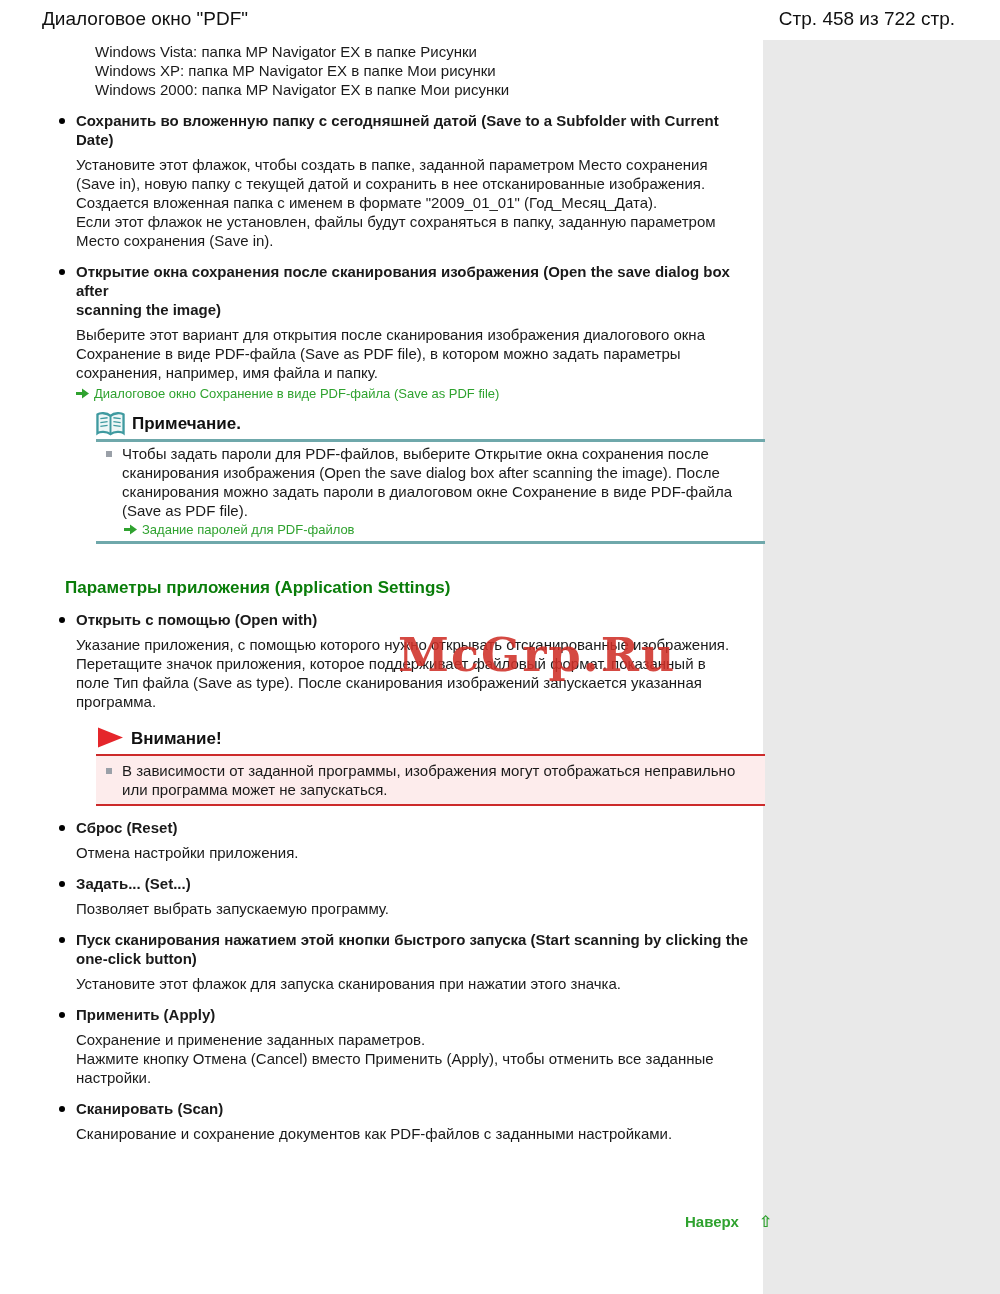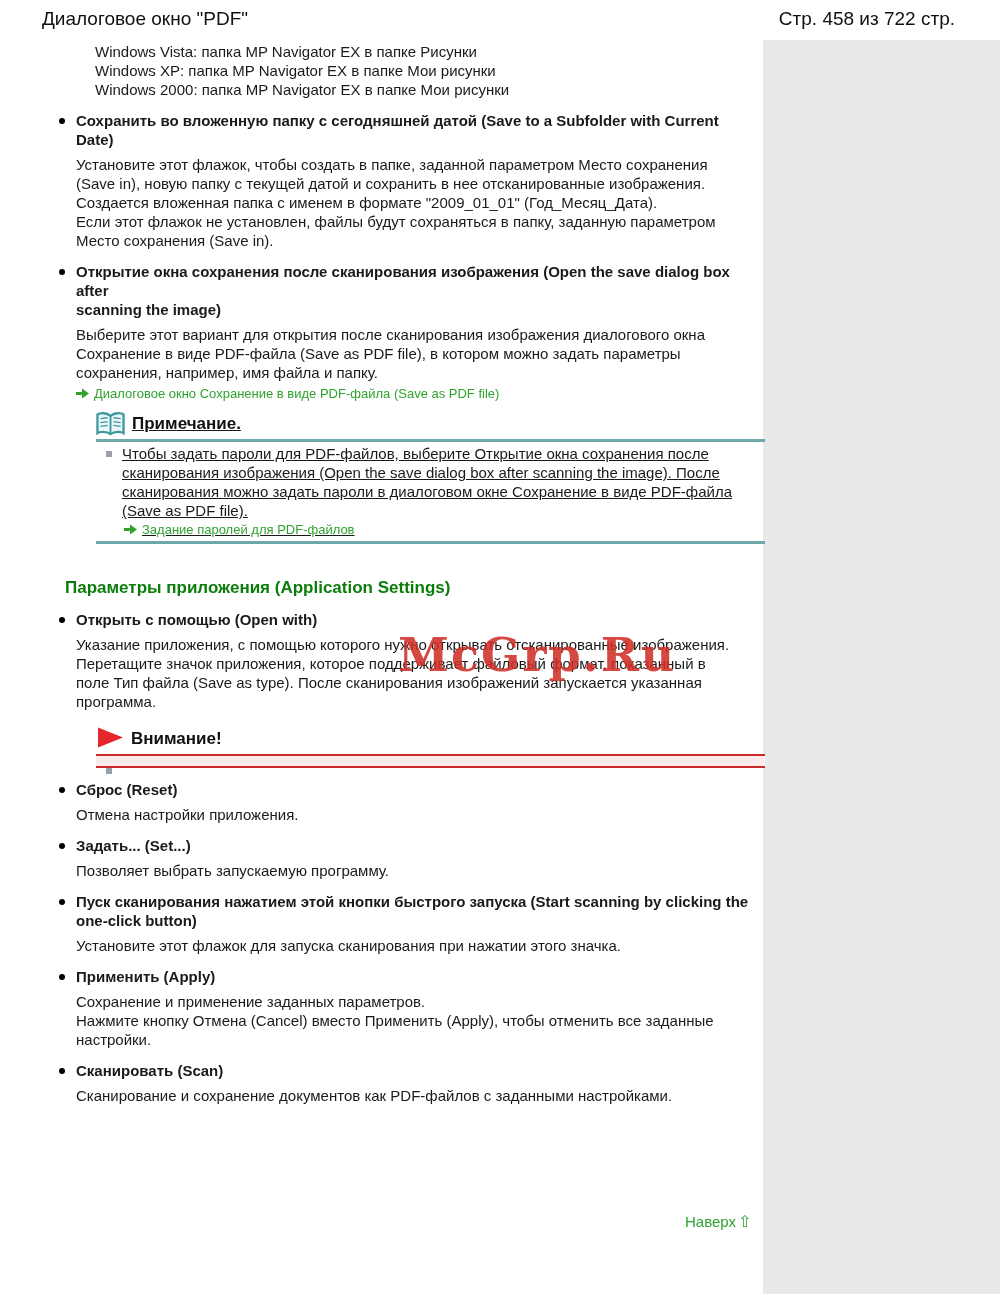--- a/index.html
+++ b/index.html
@@ -22,21 +22,21 @@
   .item { position:relative; margin:12px 0 0 76px; width:680px; }
   .item .dot { position:absolute; left:-17px; top:7px; width:6px; height:6px;
                border-radius:50%; background:#000; }
   .item-title { font-size:15px; font-weight:bold; line-height:19px; }
   .item-body  { margin-top:6px; font-size:15px; line-height:19px; }
 
   .green-link { display:flex; align-items:flex-start; gap:5px; margin-top:2px;
                 font-size:13px; line-height:19px; color:#2fa22f; cursor:pointer; }
   .green-link svg { margin-top:4px; flex:0 0 auto; }
 
-  .note-box { margin:6px 0 12px 96px; width:669px;text-decoration:underline; }
+  .note-box { margin:6px 0 12px 96px; width:669px; }
   .callout-head { display:flex; align-items:center; gap:7px; height:30px; }
   .callout-head .head-label { font-size:17px; font-weight:bold; color:#111; }
   .note-rule { height:3px; background:#6fa8ab; }
   .note-content { position:relative; padding:2px 0 2px 26px; font-size:15px; line-height:19px; }
   .sq { position:absolute; left:10px; top:9px; width:6px; height:6px; background:#9aa0a8; }
   .note-content .green-link { margin:0 0 0 2px; }
 
   .section-heading { margin:34px 4px 0 65px; font-size:17px; font-weight:bold;
                      line-height:20px; color:#0a7d0a; }
 
@@ -45,21 +45,21 @@
                   border-bottom:2px solid #cc2a2a; padding:5px 0 5px 26px;
                   font-size:15px; line-height:19px; }
   .warning-body .sq { top:12px; }
 
   .watermark { position:absolute; left:398px; top:628px; z-index:5;
                font-family:"DejaVu Serif","Liberation Serif",serif; 
                font-weight:600; font-size:46px; letter-spacing:2px;
                color:#d03028; opacity:0.88; pointer-events:none; }
 
   .back-to-top { position:absolute; left:685px; top:1212px; display:flex; align-items:center;
-                 gap:2px; font-size:15px; line-height:19px; color:#2fa22f; cursor:pointer; }
+                 gap:20px; font-size:15px; line-height:19px; color:#2fa22f; cursor:pointer;font-weight:bold; }
   .back-to-top .up-arrow { font-size:16px; }
 </style>
 </head>
 <body>
 
 <div class="page">
 
   <div class="right-panel"></div>
 
   <div class="page-header">
@@ -144,20 +144,22 @@
 
     <div class="warning-box">
       <div class="callout-head">
         <svg width="28" height="24" viewBox="0 0 28 24">
           <polygon points="2,0.5 27,10.5 2,20.5" fill="#e5262b"></polygon>
         </svg>
         <span class="head-label">Внимание!</span>
       </div>
       <div class="warning-body">
         <span class="sq"></span>
+        <div class="multiline">В зависимости от заданной программы, изображения могут отображаться неправильно
+или программа может не запускаться.</div>
       </div>
     </div>
 
     <div class="item">
       <span class="dot"></span>
       <div class="item-title multiline">Сброс (Reset)</div>
       <div class="item-body multiline">Отмена настройки приложения.</div>
     </div>
 
     <div class="item">

